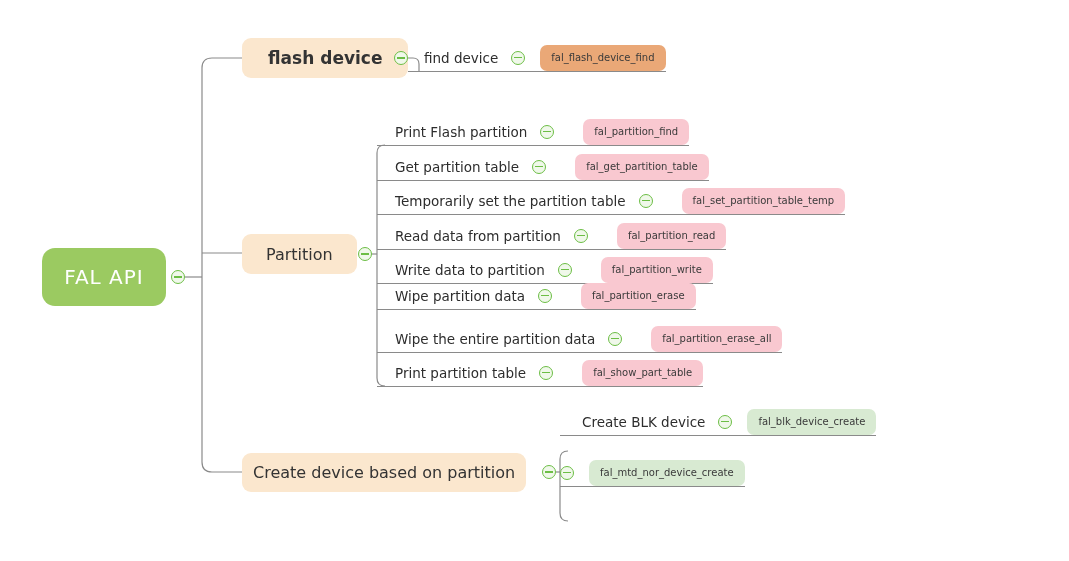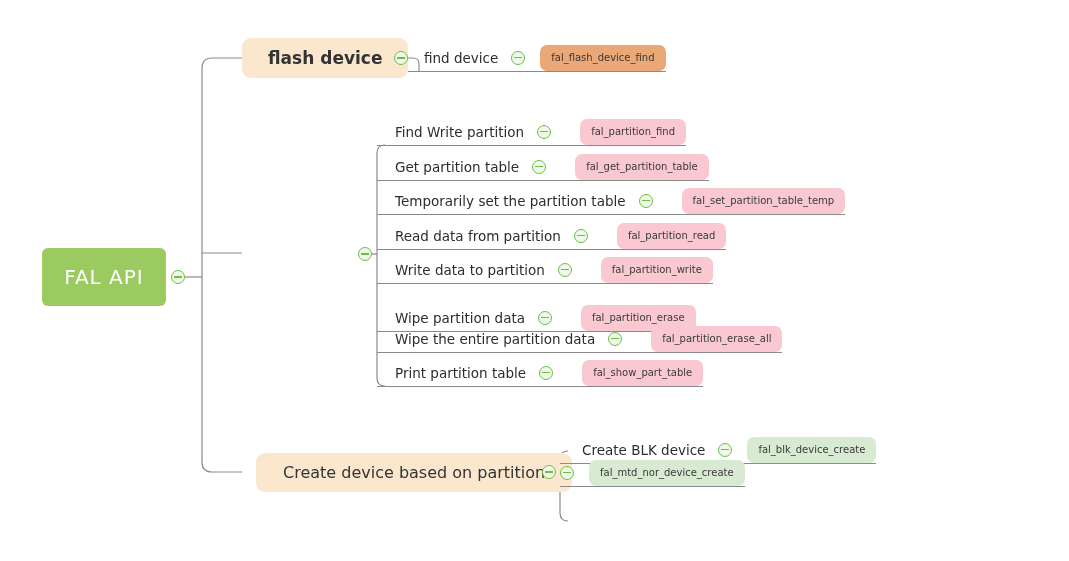--- a/index.html
+++ b/index.html
@@ -16,29 +16,29 @@
   html,body{margin:0;padding:0;background:#ffffff;}
   .canvas{
     position:relative;width:1069px;height:561px;background:#ffffff;overflow:hidden;
     font-family:"DejaVu Sans","Liberation Sans",sans-serif;color:var(--text_dark);
   }
   .canvas svg{position:absolute;left:0;top:0;pointer-events:none;}
   .canvas svg path{fill:none;stroke:var(--line);stroke-width:1.2;}
 
   .node{position:absolute;box-sizing:border-box;display:flex;align-items:center;justify-content:center;}
   .root-node{
-    left:42px;top:248px;width:124px;height:58px;border-radius:6px;
+    left:42px;top:248px;width:124px;height:58px;border-radius:13px;
     background:var(--root_node);color:#ffffff;font-size:20px;letter-spacing:1px;cursor:default;
   }
   .topic{
     background:var(--topic_node);border-radius:9px;height:40px;font-size:16px;white-space:nowrap;
   }
   .topic.flash{left:242px;top:38px;padding:0 26px;font-size:17px;font-weight:bold;}
   .topic.partition{left:242px;top:234px;padding:0 24px;}
-  .topic.create{left:256px;top:453px;height:39px;padding:0 27px;}
+  .topic.create{left:242px;top:453px;height:39px;padding:0 11px;}
 
   .cicon{
     display:inline-block;width:14px;height:14px;box-sizing:border-box;border-radius:50%;
     border:1.5px solid var(--icon_green);background:var(--icon_fill);position:relative;flex:none;cursor:pointer;
   }
   .cicon::after{
     content:'';position:absolute;left:2px;right:2px;top:50%;margin-top:-0.75px;height:1.5px;
     background:var(--icon_green);
   }
   .cicon.abs{position:absolute;}
@@ -94,24 +94,25 @@
 
   <div class="node topic flash">flash device</div>
   <span class="cicon abs i-flash"></span>
 
   <div class="leaf-row b1" style="top:44px">
     <span class="leaf-label">find device</span>
     <span class="cicon"></span>
     <span class="code-box orange">fal_flash_device_find</span>
   </div>
 
+  <div class="node topic partition">Partition</div>
   <span class="cicon abs i-partition"></span>
 
   <div class="leaf-row b2" style="top:118px">
-    <span class="leaf-label">Find Write partition</span>
+    <span class="leaf-label">Print Flash partition</span>
     <span class="cicon"></span>
     <span class="code-box pink">fal_partition_find</span>
   </div>
   <div class="leaf-row b2" style="top:153px">
     <span class="leaf-label">Get partition table</span>
     <span class="cicon"></span>
     <span class="code-box pink">fal_get_partition_table</span>
   </div>
   <div class="leaf-row b2" style="top:187px">
     <span class="leaf-label">Temporarily set the partition table</span>
@@ -121,40 +122,40 @@
   <div class="leaf-row b2" style="top:222px">
     <span class="leaf-label">Read data from partition</span>
     <span class="cicon"></span>
     <span class="code-box pink">fal_partition_read</span>
   </div>
   <div class="leaf-row b2" style="top:256px">
     <span class="leaf-label">Write data to partition</span>
     <span class="cicon"></span>
     <span class="code-box pink">fal_partition_write</span>
   </div>
-  <div class="leaf-row b2" style="top:304px">
+  <div class="leaf-row b2" style="top:282px">
     <span class="leaf-label">Wipe partition data</span>
     <span class="cicon"></span>
     <span class="code-box pink">fal_partition_erase</span>
   </div>
   <div class="leaf-row b2" style="top:325px">
     <span class="leaf-label">Wipe the entire partition data</span>
     <span class="cicon"></span>
     <span class="code-box pink">fal_partition_erase_all</span>
   </div>
   <div class="leaf-row b2" style="top:359px">
     <span class="leaf-label">Print partition table</span>
     <span class="cicon"></span>
     <span class="code-box pink">fal_show_part_table</span>
   </div>
 
   <div class="node topic create">Create device based on partition</div>
   <span class="cicon abs i-create"></span>
 
-  <div class="leaf-row b3" style="top:436px">
+  <div class="leaf-row b3" style="top:408px">
     <span class="leaf-label">Create BLK device</span>
     <span class="cicon"></span>
     <span class="code-box green">fal_blk_device_create</span>
   </div>
   <div class="leaf-row b3" style="top:459px">
     <span class="cicon"></span>
     <span class="code-box green">fal_mtd_nor_device_create</span>
   </div>
 
 </div>

